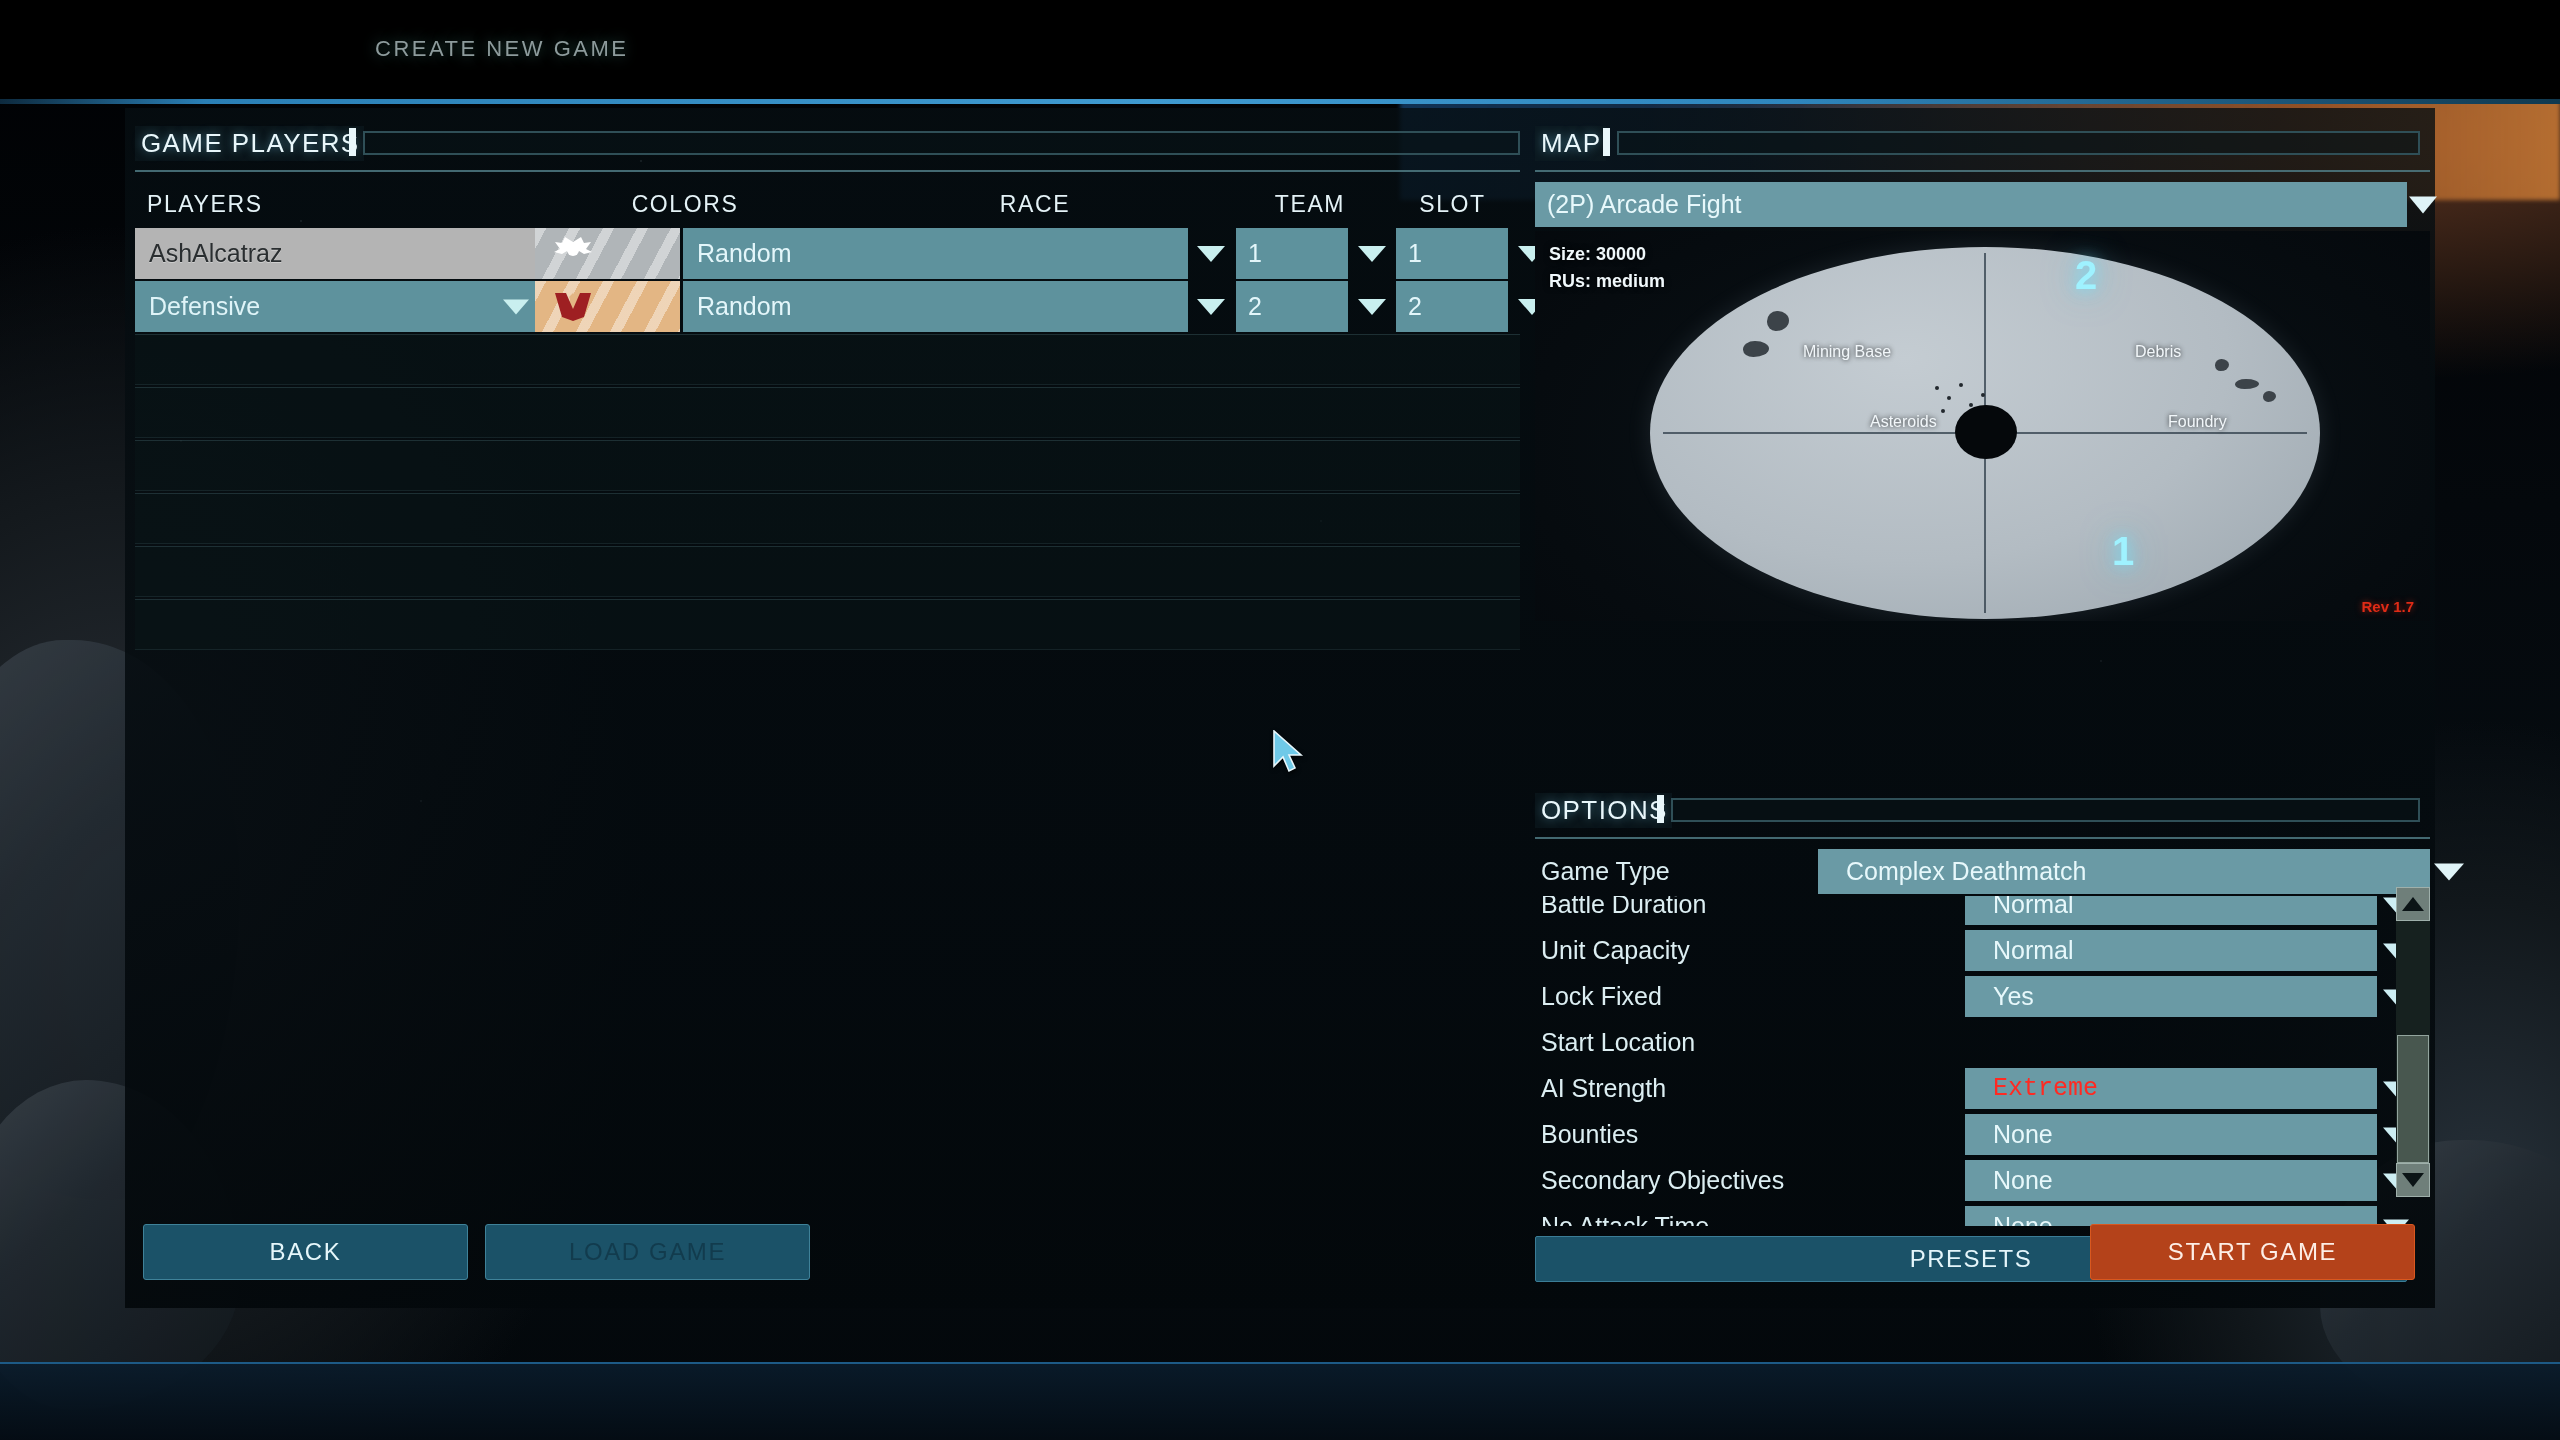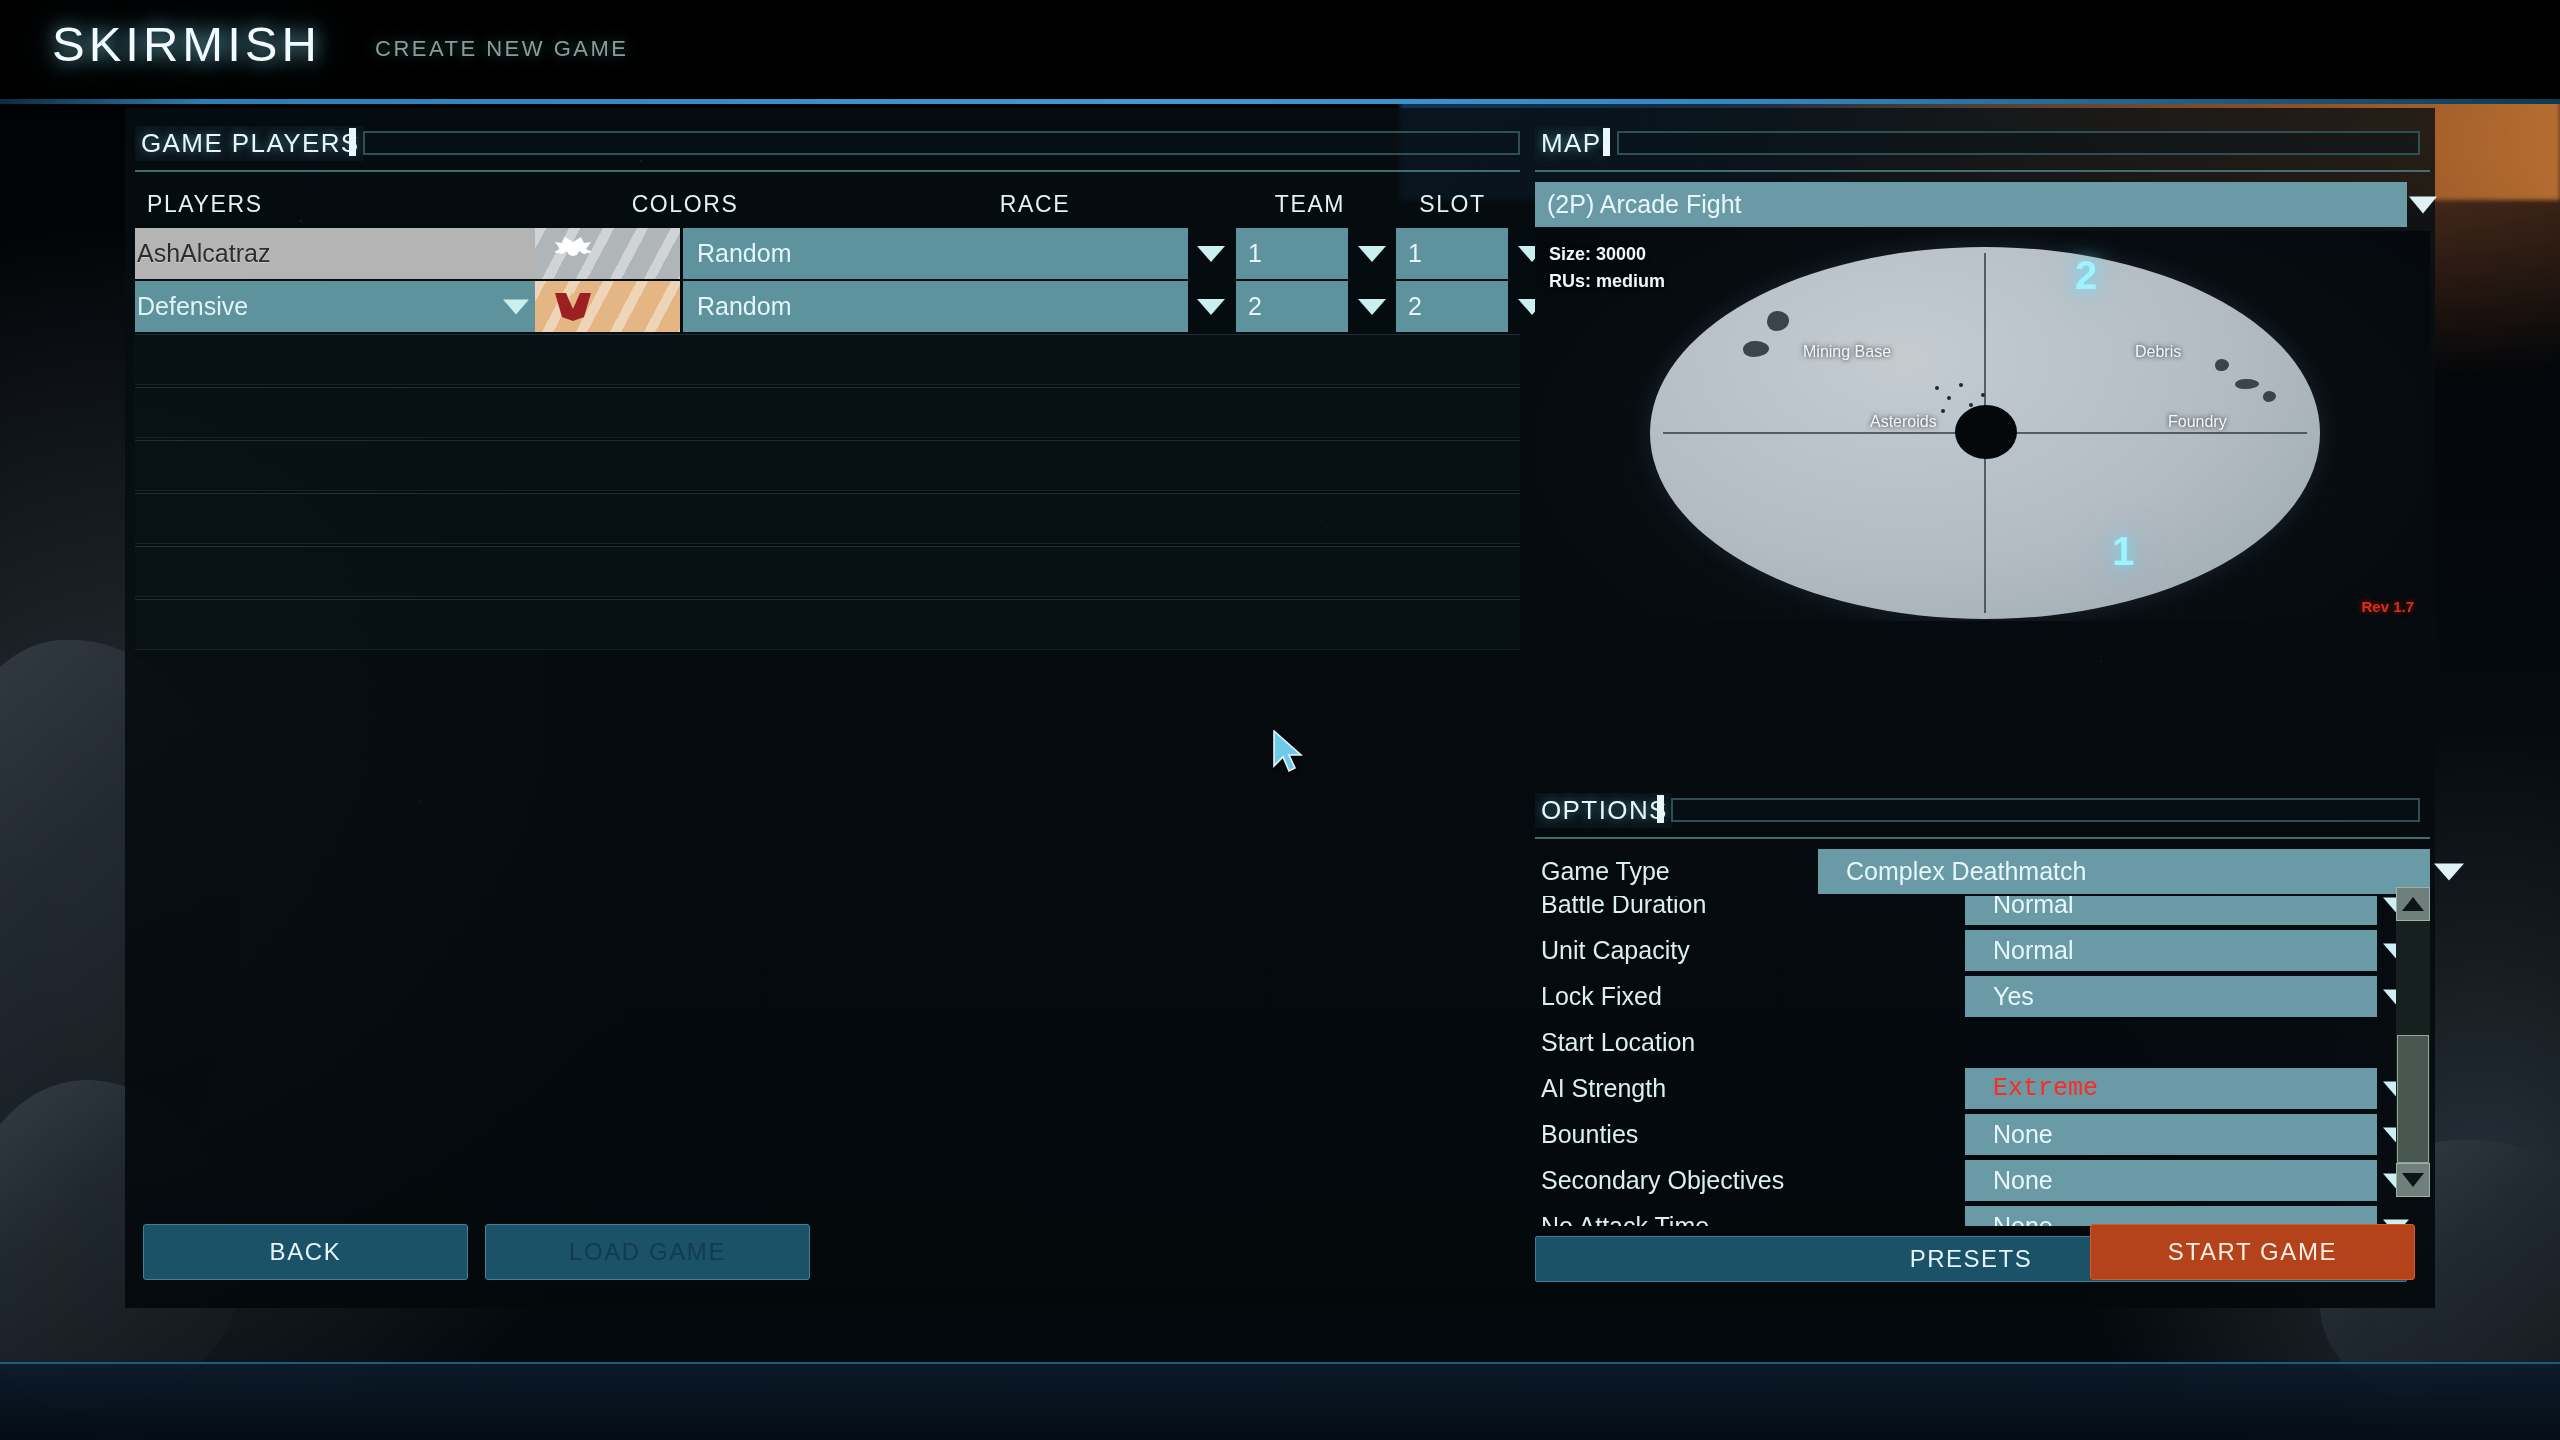--- a/index.html
+++ b/index.html
@@ -110,21 +110,21 @@
   .ch-colors  { width: 300px; text-align: center !important; }
   .ch-race    { width: 400px; text-align: center !important; }
   .ch-team    { width: 150px; text-align: center !important; }
   .ch-slot    { width: 135px; text-align: center !important; }
 
   .p-row { display: flex; height: 51px; align-items: stretch; position: relative; }
   .p-row + .p-row { margin-top: 2px; }
 
   .cell-name {
     width: 400px; position: relative; display: flex; align-items: center;
-    padding-left: 2px; font-size: 25px;
+    padding-left: 14px; font-size: 25px;
   }
   .cell-name.active { background: #b4b4b4; color: #2a2e30; text-shadow: 0 1px 0 rgba(255,255,255,.35); }
   .cell-name.ai     { background: #5e929d; color: #dff4f8; }
   .name-caret {
     position: absolute; right: 6px; top: 50%; transform: translateY(-50%);
     width: 0; height: 0; border-left: 13px solid transparent; border-right: 13px solid transparent;
     border-top: 15px solid #c9efef;
   }
 
   .cell-color { width: 145px; position: relative; overflow: hidden; }
@@ -321,21 +321,20 @@
     <i style="left:180px;top:440px"></i>
       <i style="left:2280px;top:260px"></i>
   </div>
   <div class="rock r1"></div>
   <div class="rock r2"></div>
   <div class="rock r3"></div>
   <div class="bottom-bar"></div>
 </div>
 
 <div id="header">
-  <div class="title">SKIRMISH</div>
   <div class="subtitle">CREATE NEW GAME</div>
   <div class="rule"></div>
 </div>
 
 <div id="content">
 
   <div id="players-panel">
     <div class="sec-head">
       <div class="lbl">GAME PLAYERS</div>
       <div class="tick" style="left:214px"></div>

